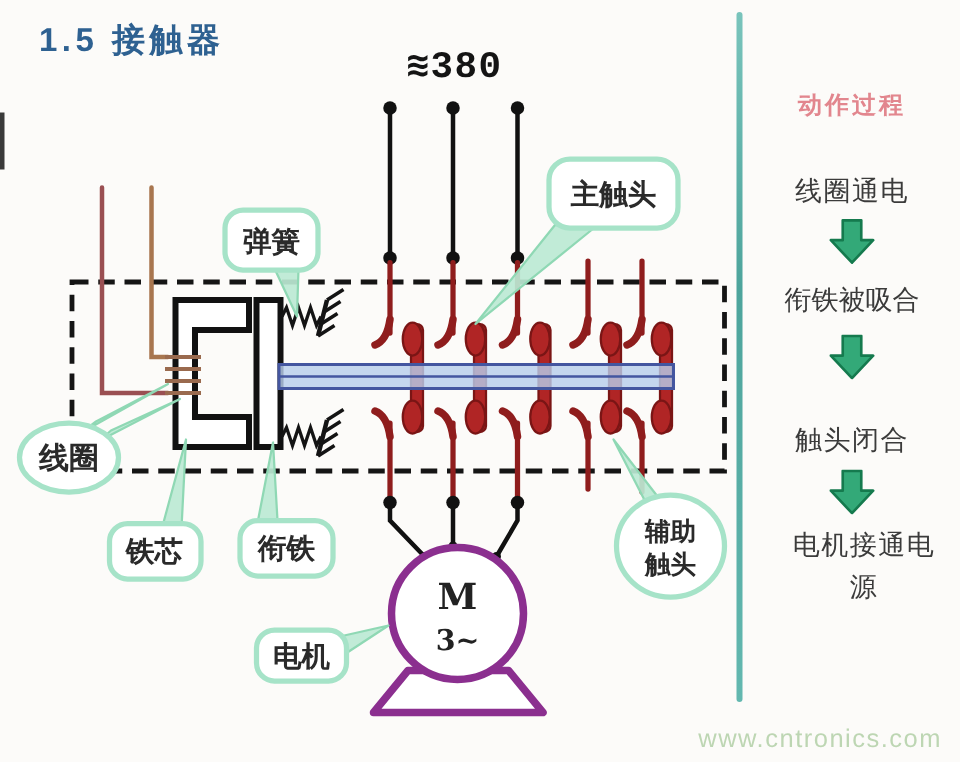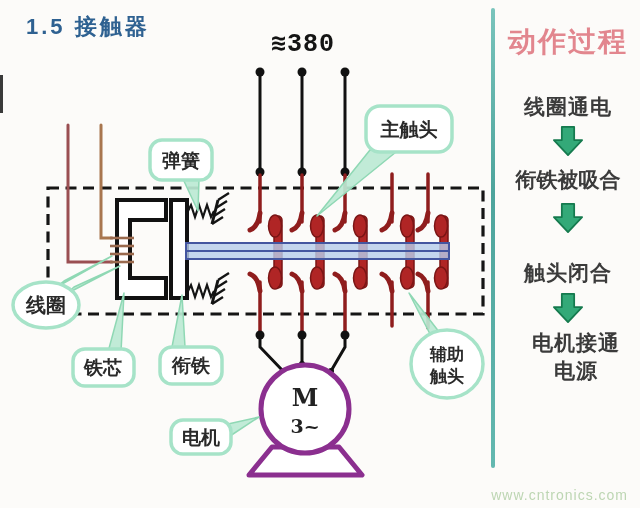--- a/index.html
+++ b/index.html
@@ -20,35 +20,35 @@
   
   #divider{
     position:absolute;left:491px;top:8px;width:4px;height:460px;border-radius:2px;
     background:linear-gradient(180deg,#79c4bc,#4da49c 40%,#63b8b0);
   }
   #process-panel{
     position:absolute;left:496px;top:0;width:144px;height:470px;
     display:flex;flex-direction:column;align-items:center;
   }
   #process-heading{
-    margin-top:23px;font-size:28px;font-weight:700;color:#e2868e;
+    margin-top:60px;font-size:16px;font-weight:700;color:#e2868e;
     letter-spacing:2px;white-space:nowrap;
   }
   .process-step{
-    font-size:21px;font-weight:700;color:#3b3b3b;letter-spacing:1px;
+    font-size:18px;font-weight:400;color:#3b3b3b;letter-spacing:1px;
     text-align:center;line-height:28px;width:140px;
   }
   .step-0{margin-top:32px;}
   .arrow-wrap{margin-top:5px;height:30px;}
   .a2{margin-top:9px;} .a3{margin-top:6px;}
   .step-1{margin-top:10px;letter-spacing:0;}
   .step-2{margin-top:26px;}
   .step-3{margin-top:6px;width:104px;margin-left:16px;}
   #watermark{
-    position:absolute;right:12px;bottom:5px;font-size:14px;color:#bdd6b3;
+    position:absolute;right:12px;bottom:5px;font-size:17px;color:#bdd6b3;
     letter-spacing:1px;white-space:nowrap;margin-left:48px;
   }
 </style>
 </head>
 <body>
 
 <div id="stage">
 
   <svg id="diagram-svg" width="640" height="508" viewBox="0 0 640 508">
 

